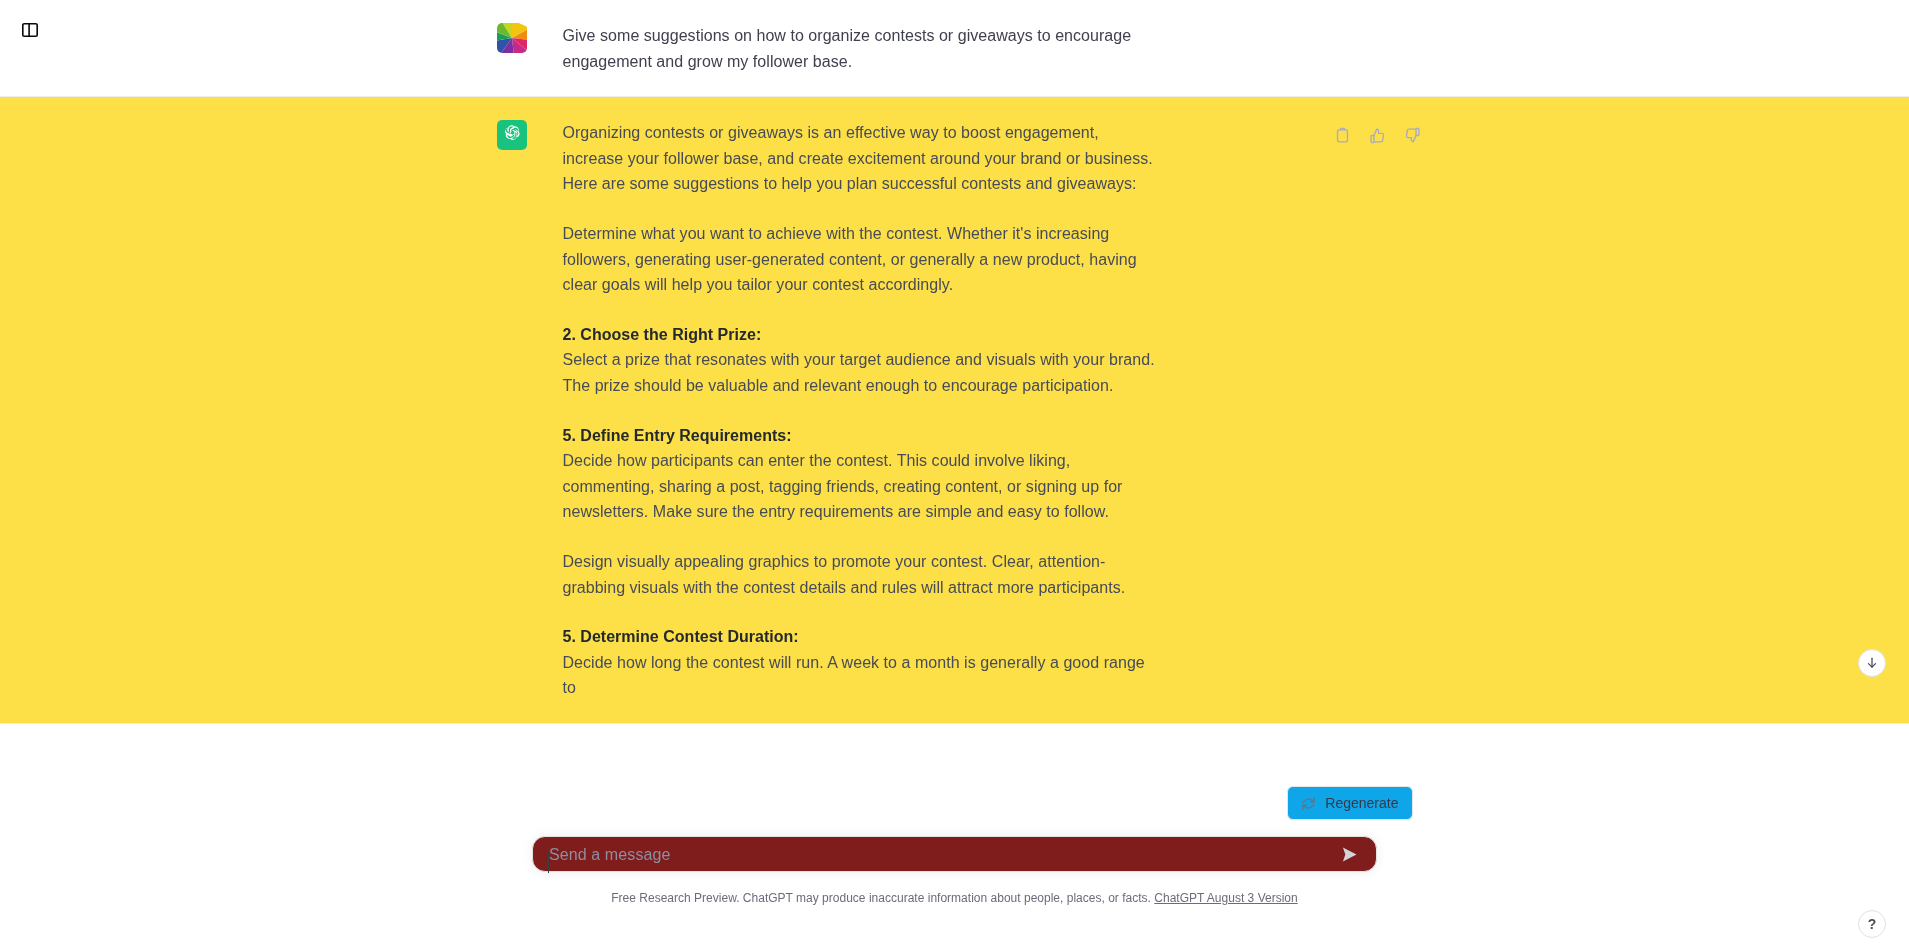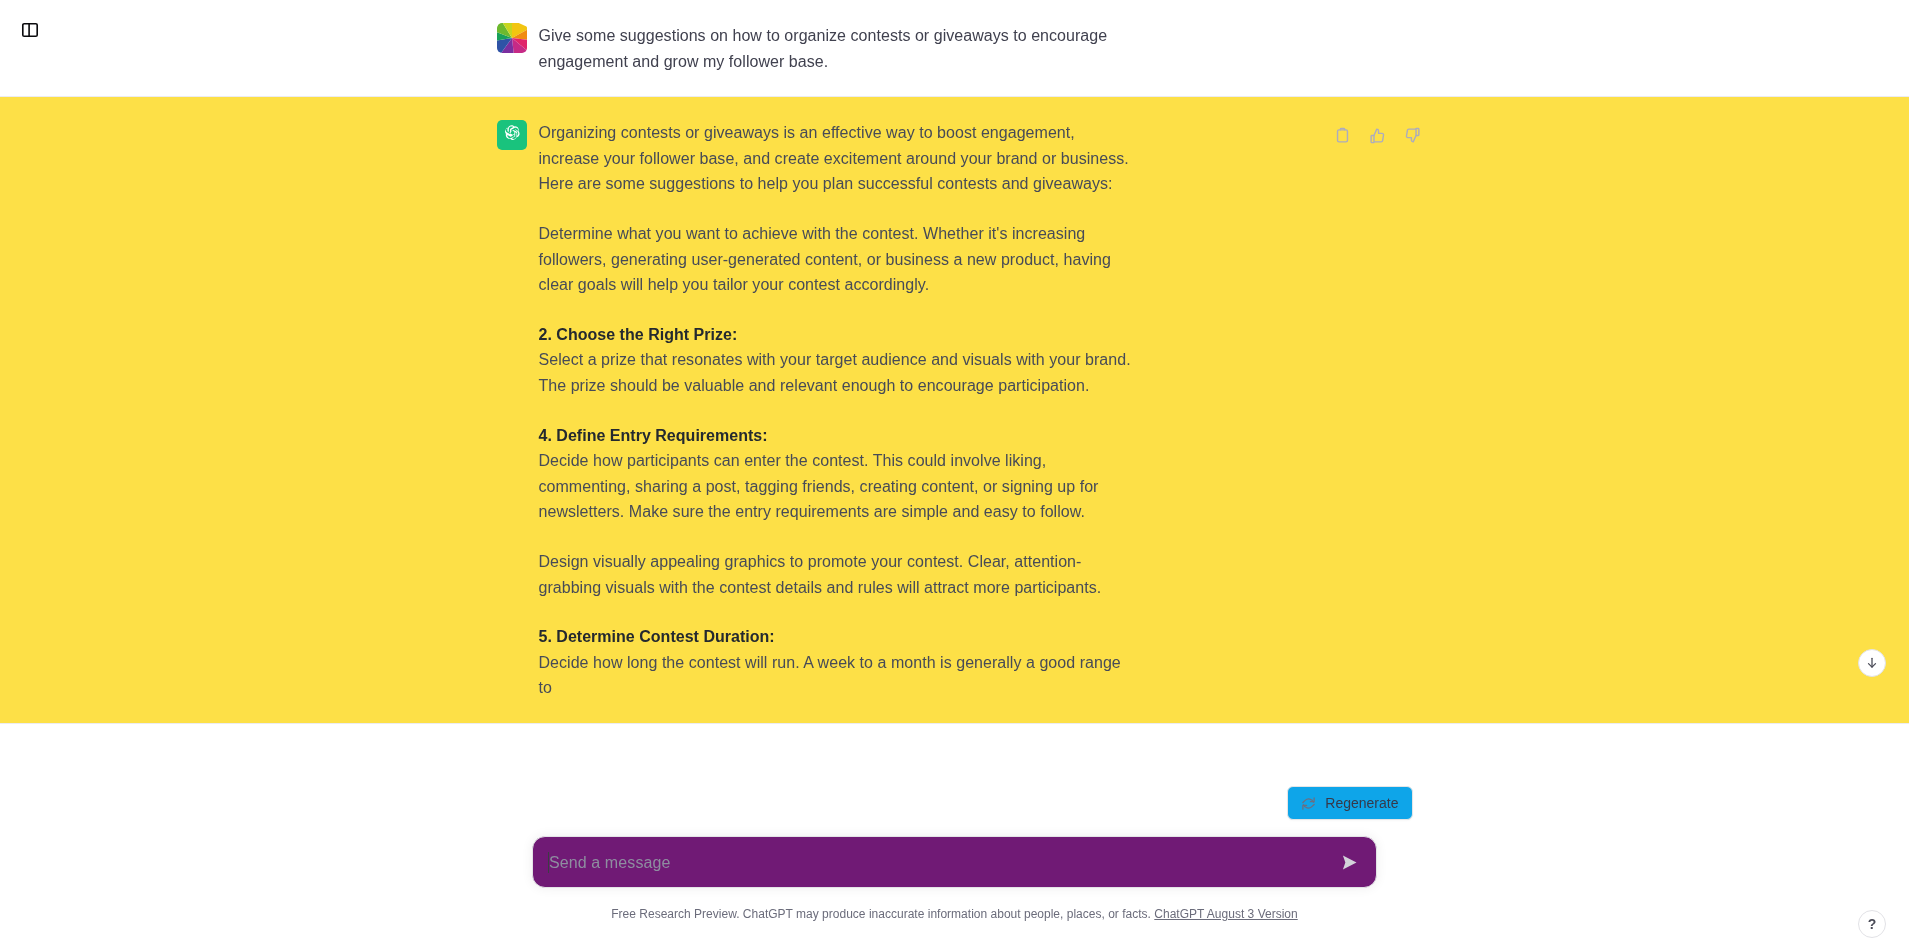--- a/index.html
+++ b/index.html
@@ -59,21 +59,21 @@
     position: relative;
     width: 1909px;
     padding: 22px 0 22px 0;
   }
 
   .msg-grid {
     position: relative;
     margin: 0 auto;
     width: 916px;         
     display: flex;
-    gap: 12px;
+    gap: 36px;
   }
 
   
   .avatar {
     flex: 0 0 auto;
     width: 30px;
     height: 30px;
     border-radius: 4px;
     margin-top: 1px;
   }
@@ -171,22 +171,22 @@
     top: 14px;
     width: 1909px;
     display: flex;
     flex-direction: column;
     align-items: center;
   }
 
   .input-shell {
     position: relative;
     width: 845px;
-    height: 52px;
-    background: #701a75;
+    height: 36px;
+    background: #7f1d1d;
     border: 1px solid #e3e3e6;
     border-radius: 13px;
     box-shadow: 0 0 12px rgba(0,0,0,0.07);
     display: flex;
     align-items: center;
   }
 
   .caret {
     position: absolute;
     left: 15px;
@@ -305,30 +305,30 @@
               <g transform="translate(5.2,5.2) scale(0.0765)" fill="#ffffff">
                 <path d="M122.5 0c-21 0-39.6 13.5-46.1 33.4-13.9 2.8-25.9 11.5-33 23.9-10.5 18.2-8.1 41.1 5.9 56.7-4.3 12.9-2.8 27.1 4.1 38.9 10.5 18.2 31.5 27.6 52 23.2 9.1 10.3 22.2 16.1 35.9 15.9 21 0 39.6-13.5 46.2-33.4 13.9-2.8 25.9-11.5 33-23.9 10.5-18.2 8.1-41.1-5.9-56.7 4.3-12.9 2.8-27.1-4.1-38.9C199.9 20.9 179 11.5 158.4 15.9 149.3 5.7 136.2-.1 122.5 0zm0 14.5h-.1c8.4 0 16.6 2.9 23.1 8.3-.3.2-.8.5-1.1.6l-38.4 22.2c-2 1.1-3.2 3.2-3.2 5.5v52.1l-16.6-9.6V51.9c0-20.6 16.7-37.3 36.3-37.4zm51.9 19.2c13 .1 25 7 31.5 18.3 4.1 7.2 5.6 15.7 4.2 23.9-.3-.2-.8-.5-1.2-.7l-38.4-22.2c-2-1.1-4.4-1.1-6.4 0l-45.1 26.1V60l35.8-20.7c5.7-3.3 12.1-5.6 19.6-5.6zM60.3 52c0-7.9 2.8-15.6 7.9-21.7v44.4c0 2.3 1.2 4.4 3.2 5.5l45.1 26-16.6 9.6-35.8-20.7C46.2 84.8 40.8 62.1 51.2 44c2.2-3.9 5.2-7.3 8.6-10.1zm130.6 24.2c17.8 10.3 23.9 33 13.6 50.8-2.2 3.9-5.2 7.3-8.6 10.1V92.7c0-2.3-1.2-4.4-3.2-5.5l-45.1-26 16.6-9.6zm-54.4-4.6l22.5 13v26l-22.5 13-22.5-13v-26zm33.8 19.5l16.6 9.6v41.4c0 20.6-16.7 37.3-37.3 37.3-8.1 0-16-2.7-22.4-7.6.3-.2.8-.5 1.1-.6l38.4-22.2c2-1.1 3.2-3.2 3.2-5.5zm-11.3 26.1v26.9l-35.8 20.7c-17.8 10.3-40.6 4.2-50.9-13.6-4.1-7.2-5.6-15.7-4.2-23.9.3.2.8.5 1.2.7l38.4 22.2c2 1.1 4.4 1.1 6.4 0z"></path>
               </g>
             </svg>
           </div>
 
           <div class="msg-body">
             <div class="para">Organizing contests or giveaways is an effective way to boost engagement, increase your follower base, and create excitement around your brand or business. Here are some suggestions to help you plan successful contests and giveaways:</div>
 
             <div class="sec-block">
-              <div class="para">Determine what you want to achieve with the contest. Whether it's increasing followers, generating user-generated content, or business a new product, having clear goals will help you tailor your contest accordingly.</div>
+              <div class="para">Determine what you want to achieve with the contest. Whether it's increasing followers, generating user-generated content, or generally a new product, having clear goals will help you tailor your contest accordingly.</div>
             </div>
 
             <div class="sec-block">
               <div class="sec-heading">2. Choose the Right Prize:</div>
               <div class="para">Select a prize that resonates with your target audience and visuals with your brand. The prize should be valuable and relevant enough to encourage participation.</div>
             </div>
 
             <div class="sec-block">
-              <div class="sec-heading">4. Define Entry Requirements:</div>
+              <div class="sec-heading">5. Define Entry Requirements:</div>
               <div class="para">Decide how participants can enter the contest. This could involve liking, commenting, sharing a post, tagging friends, creating content, or signing up for newsletters. Make sure the entry requirements are simple and easy to follow.</div>
             </div>
 
             <div class="sec-block">
               <div class="para">Design visually appealing graphics to promote your contest. Clear, attention-grabbing visuals with the contest details and rules will attract more participants.</div>
             </div>
 
             <div class="sec-block">
               <div class="sec-heading">5. Determine Contest Duration:</div>
               <div class="para">Decide how long the contest will run. A week to a month is generally a good range to</div>

